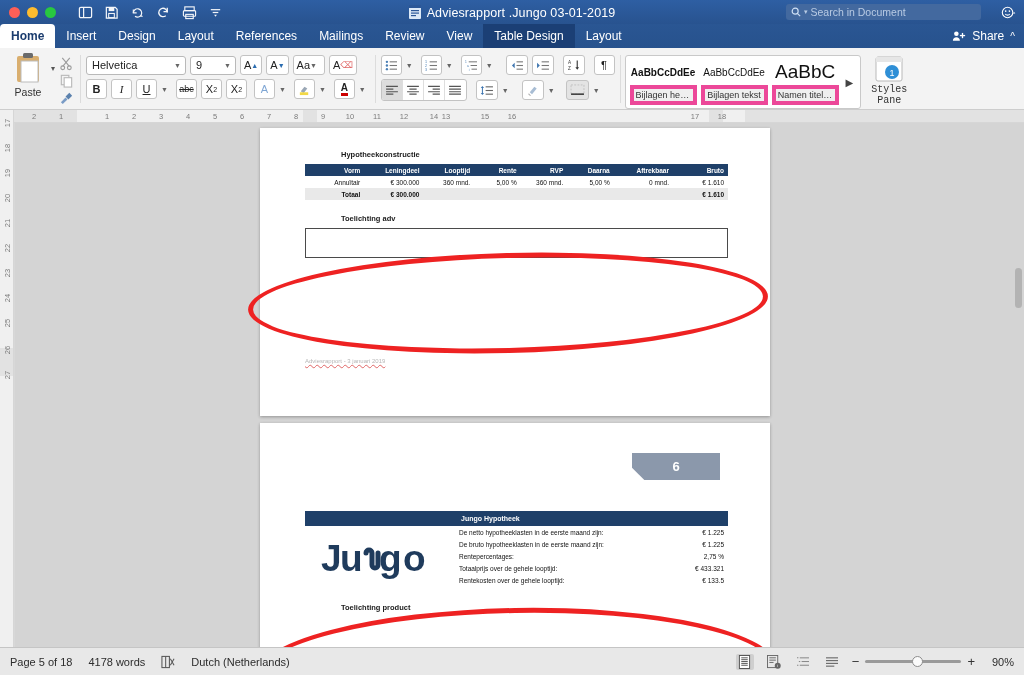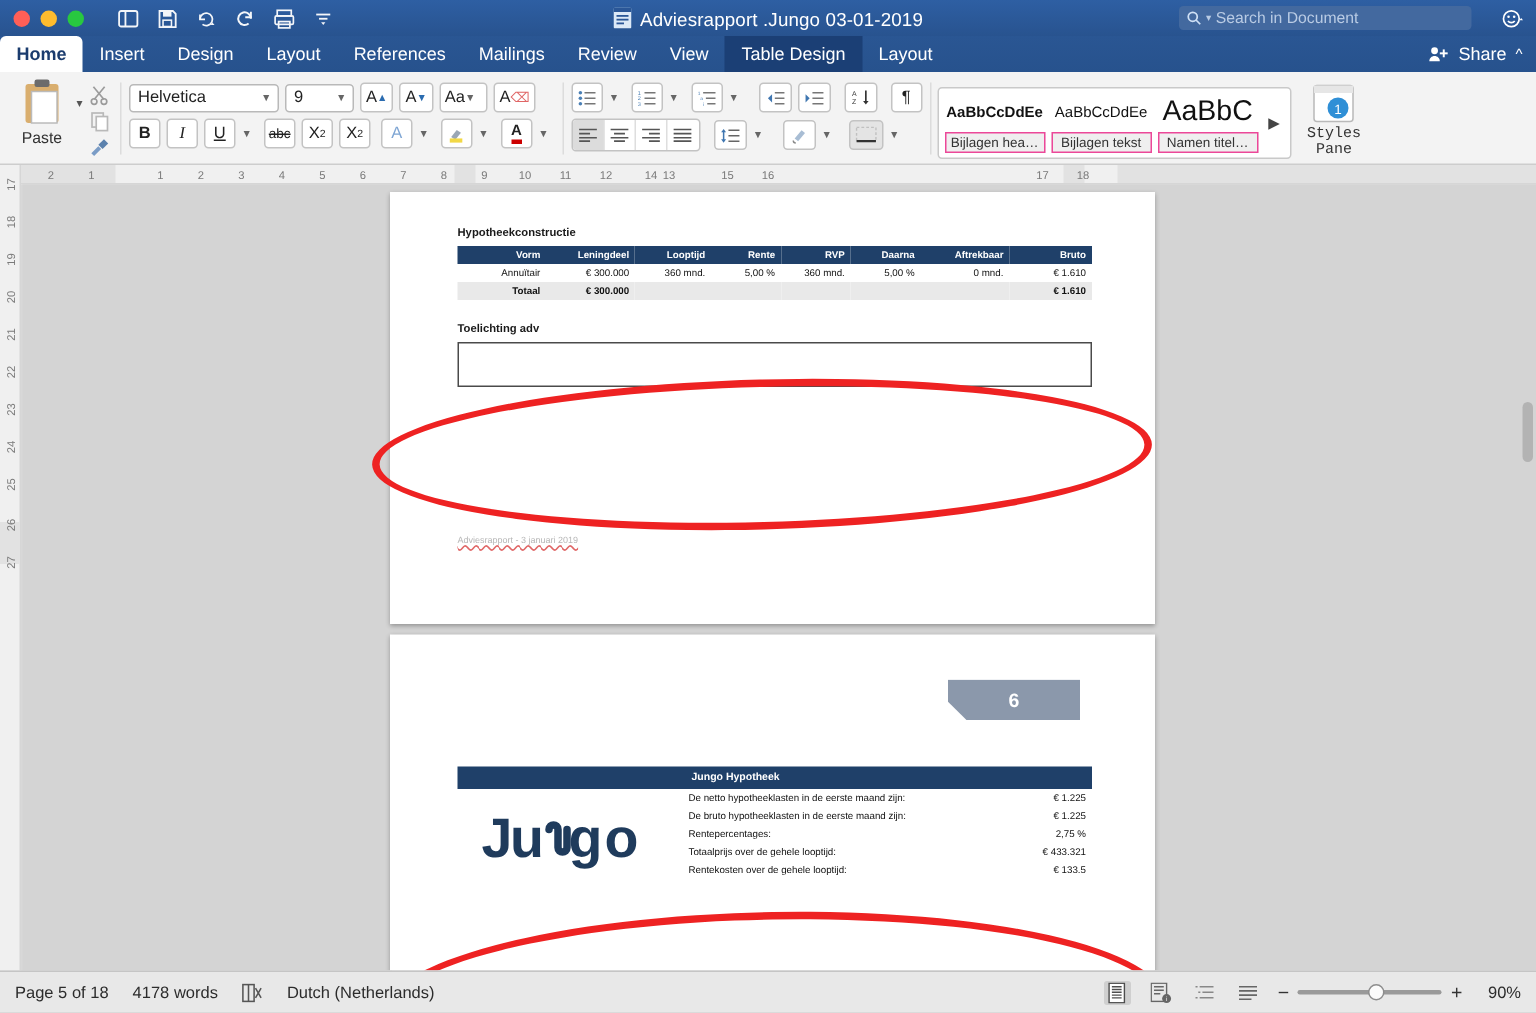--- a/index.html
+++ b/index.html
@@ -95,21 +95,21 @@
     border:1px solid #c9c9c9; border-radius:3px; background:#fff;
     padding:3px 4px; margin-top:6px;
   }
   .stile{ width:67px; text-align:center; }
   .stile .prev{
     height:26px;display:flex;align-items:center;justify-content:center;
     font-size:10px;color:#111; white-space:nowrap; overflow:hidden;
   }
   .stile .prev.big{ font-size:19px; }
   .stile .nm{
-    background:#efefef;border:1px solid #ec4899;font-size:9px;color:#333;
+    background:#efefef;border:4px solid #ec4899;font-size:9px;color:#333;
     padding:1px 2px;white-space:nowrap;overflow:hidden;text-overflow:ellipsis;
   }
   .galcaret{ font-size:10px;color:#444;padding:0 3px;}
   .spane{ width:56px;text-align:center;padding-top:4px;}
   .spane .ico{ width:28px;height:26px;margin:0 auto;position:relative;}
   .spane .lbl{ font-size:10px;color:#333;line-height:11px;margin-top:2px;font-family:Liberation Mono, monospace;}
 
   
   .hruler{
     position:absolute; left:14px; right:0; top:110px; height:13px;
@@ -137,21 +137,21 @@
   }
   #page5{ top:5px; height:288px; }
   #page6{ top:300px; height:330px; }
 
   .scrollbar{
     position:absolute; right:2px; top:145px; width:7px; height:40px;
     background:#b3b3b3; border-radius:4px;
   }
 
   
-  .dlabel{ font-size:7.5px; font-weight:bold; color:#1a1a1a; }
+  .dlabel{ font-size:7.5px; font-weight:bold; color:#1a1a1a;margin-left:36px; }
   .tbl{ width:100%; border-collapse:collapse; font-size:6.5px; }
   .tbl th{
     background:#1f4069; color:#fff; font-weight:bold; padding:2.5px 4px; text-align:right;
   }
   .tbl td{ padding:2.5px 4px; text-align:right; color:#111; }
   .tbl tr.tot td{ background:#e9e9e9; font-weight:bold;}
   .emptybox{ border:1px solid #4a4a4a; height:30px; background:#fff; }
   .footer-txt{ font-size:6px;color:#8a8a8a;}
   .footer-txt .sq2{ color:#b7b7b7; text-decoration:underline; text-decoration-color:#e06666; text-decoration-style:wavy;}
 
@@ -701,20 +701,21 @@
                     <td class="val">€ 433.321</td>
                   </tr>
                 <tr class="jrow">
                     <td class="lbl">Rentekosten over de gehele looptijd:</td>
                     <td class="val">€ 133.5</td>
                   </tr>
               </tbody>
             </table>
           </div>
         </div>
+        <div class="dlabel" style="margin-top:16px">Toelichting product</div>
       </div>
     </div>
 
     <div class="oval" id="oval1"></div>
     <div class="oval" id="oval2"></div>
 
     <div class="scrollbar"></div>
   </div>
 
   <div class="status">

